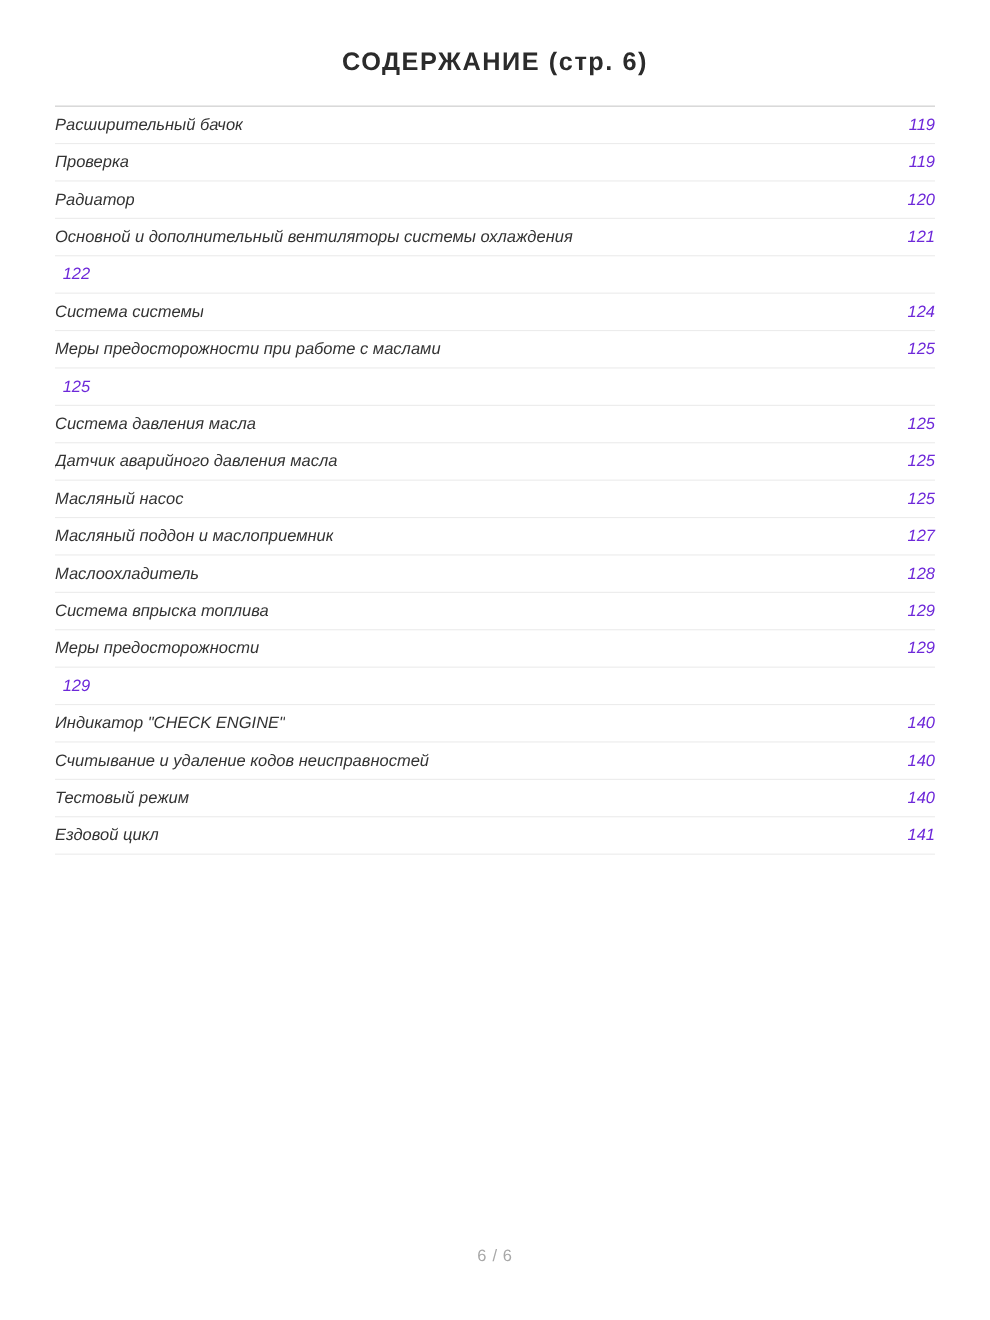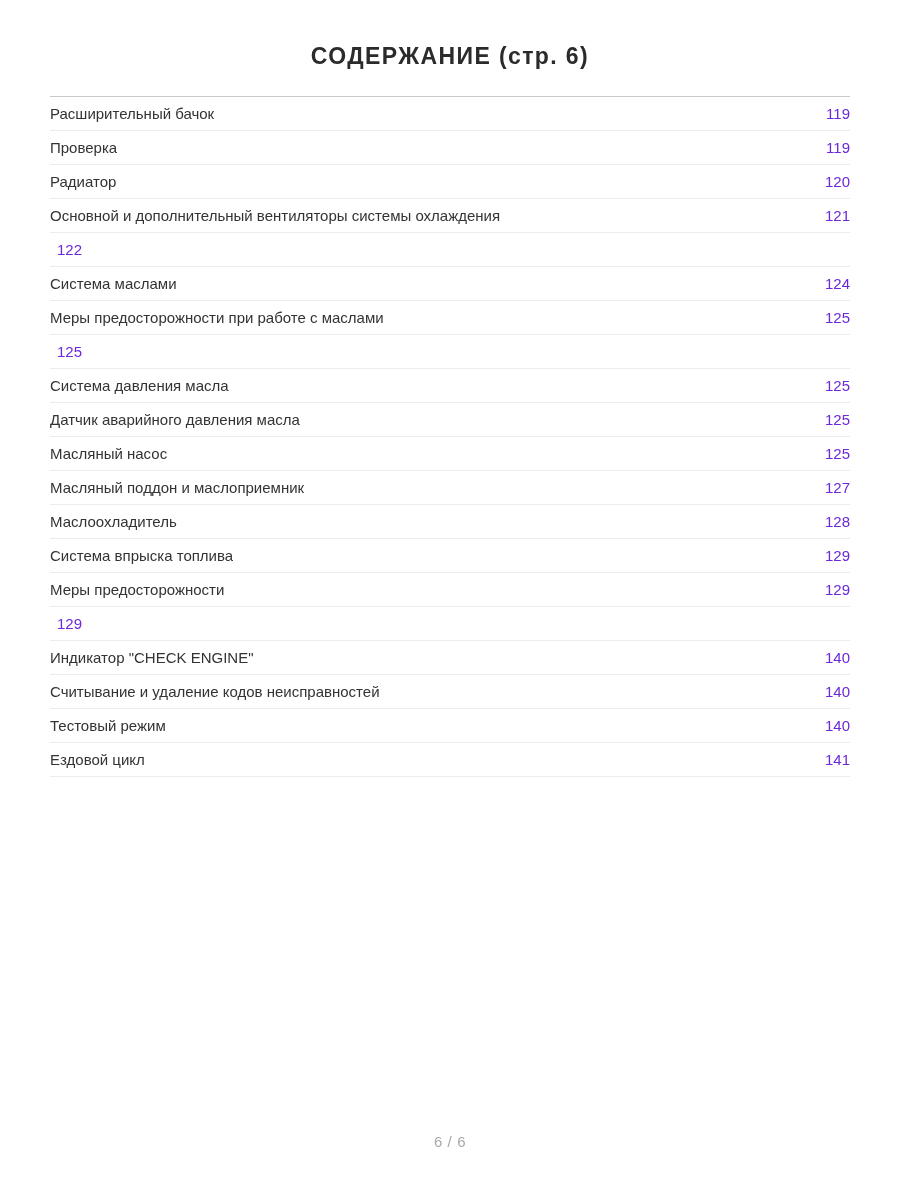--- a/index.html
+++ b/index.html
@@ -43,20 +43,21 @@
     margin: 25px 50px 0 50px;
     height: 1px;
     background: #c9c9c9;
   }
 
   
   .toc-list {
     margin: 0;
     padding: 0 50px;
     list-style: none;
+    font-style: italic;
   }
 
   .toc-row {
     display: flex;
     align-items: baseline;
     justify-content: space-between;
     height: 34px;
     box-sizing: border-box;
     border-bottom: 1px solid #ececec;
     gap: 16px;
@@ -116,21 +117,21 @@
         <span class="toc-row-page">120</span>
       </li>
       <li class="toc-row">
         <span class="toc-row-label">Основной и дополнительный вентиляторы системы охлаждения</span>
         <span class="toc-row-page">121</span>
       </li>
       <li class="toc-row">
         <span class="toc-row-page">122</span>
       </li>
       <li class="toc-row">
-        <span class="toc-row-label">Система маслами</span>
+        <span class="toc-row-label">Система системы</span>
         <span class="toc-row-page">124</span>
       </li>
       <li class="toc-row">
         <span class="toc-row-label">Меры предосторожности при работе с маслами</span>
         <span class="toc-row-page">125</span>
       </li>
       <li class="toc-row">
         <span class="toc-row-page">125</span>
       </li>
       <li class="toc-row">

